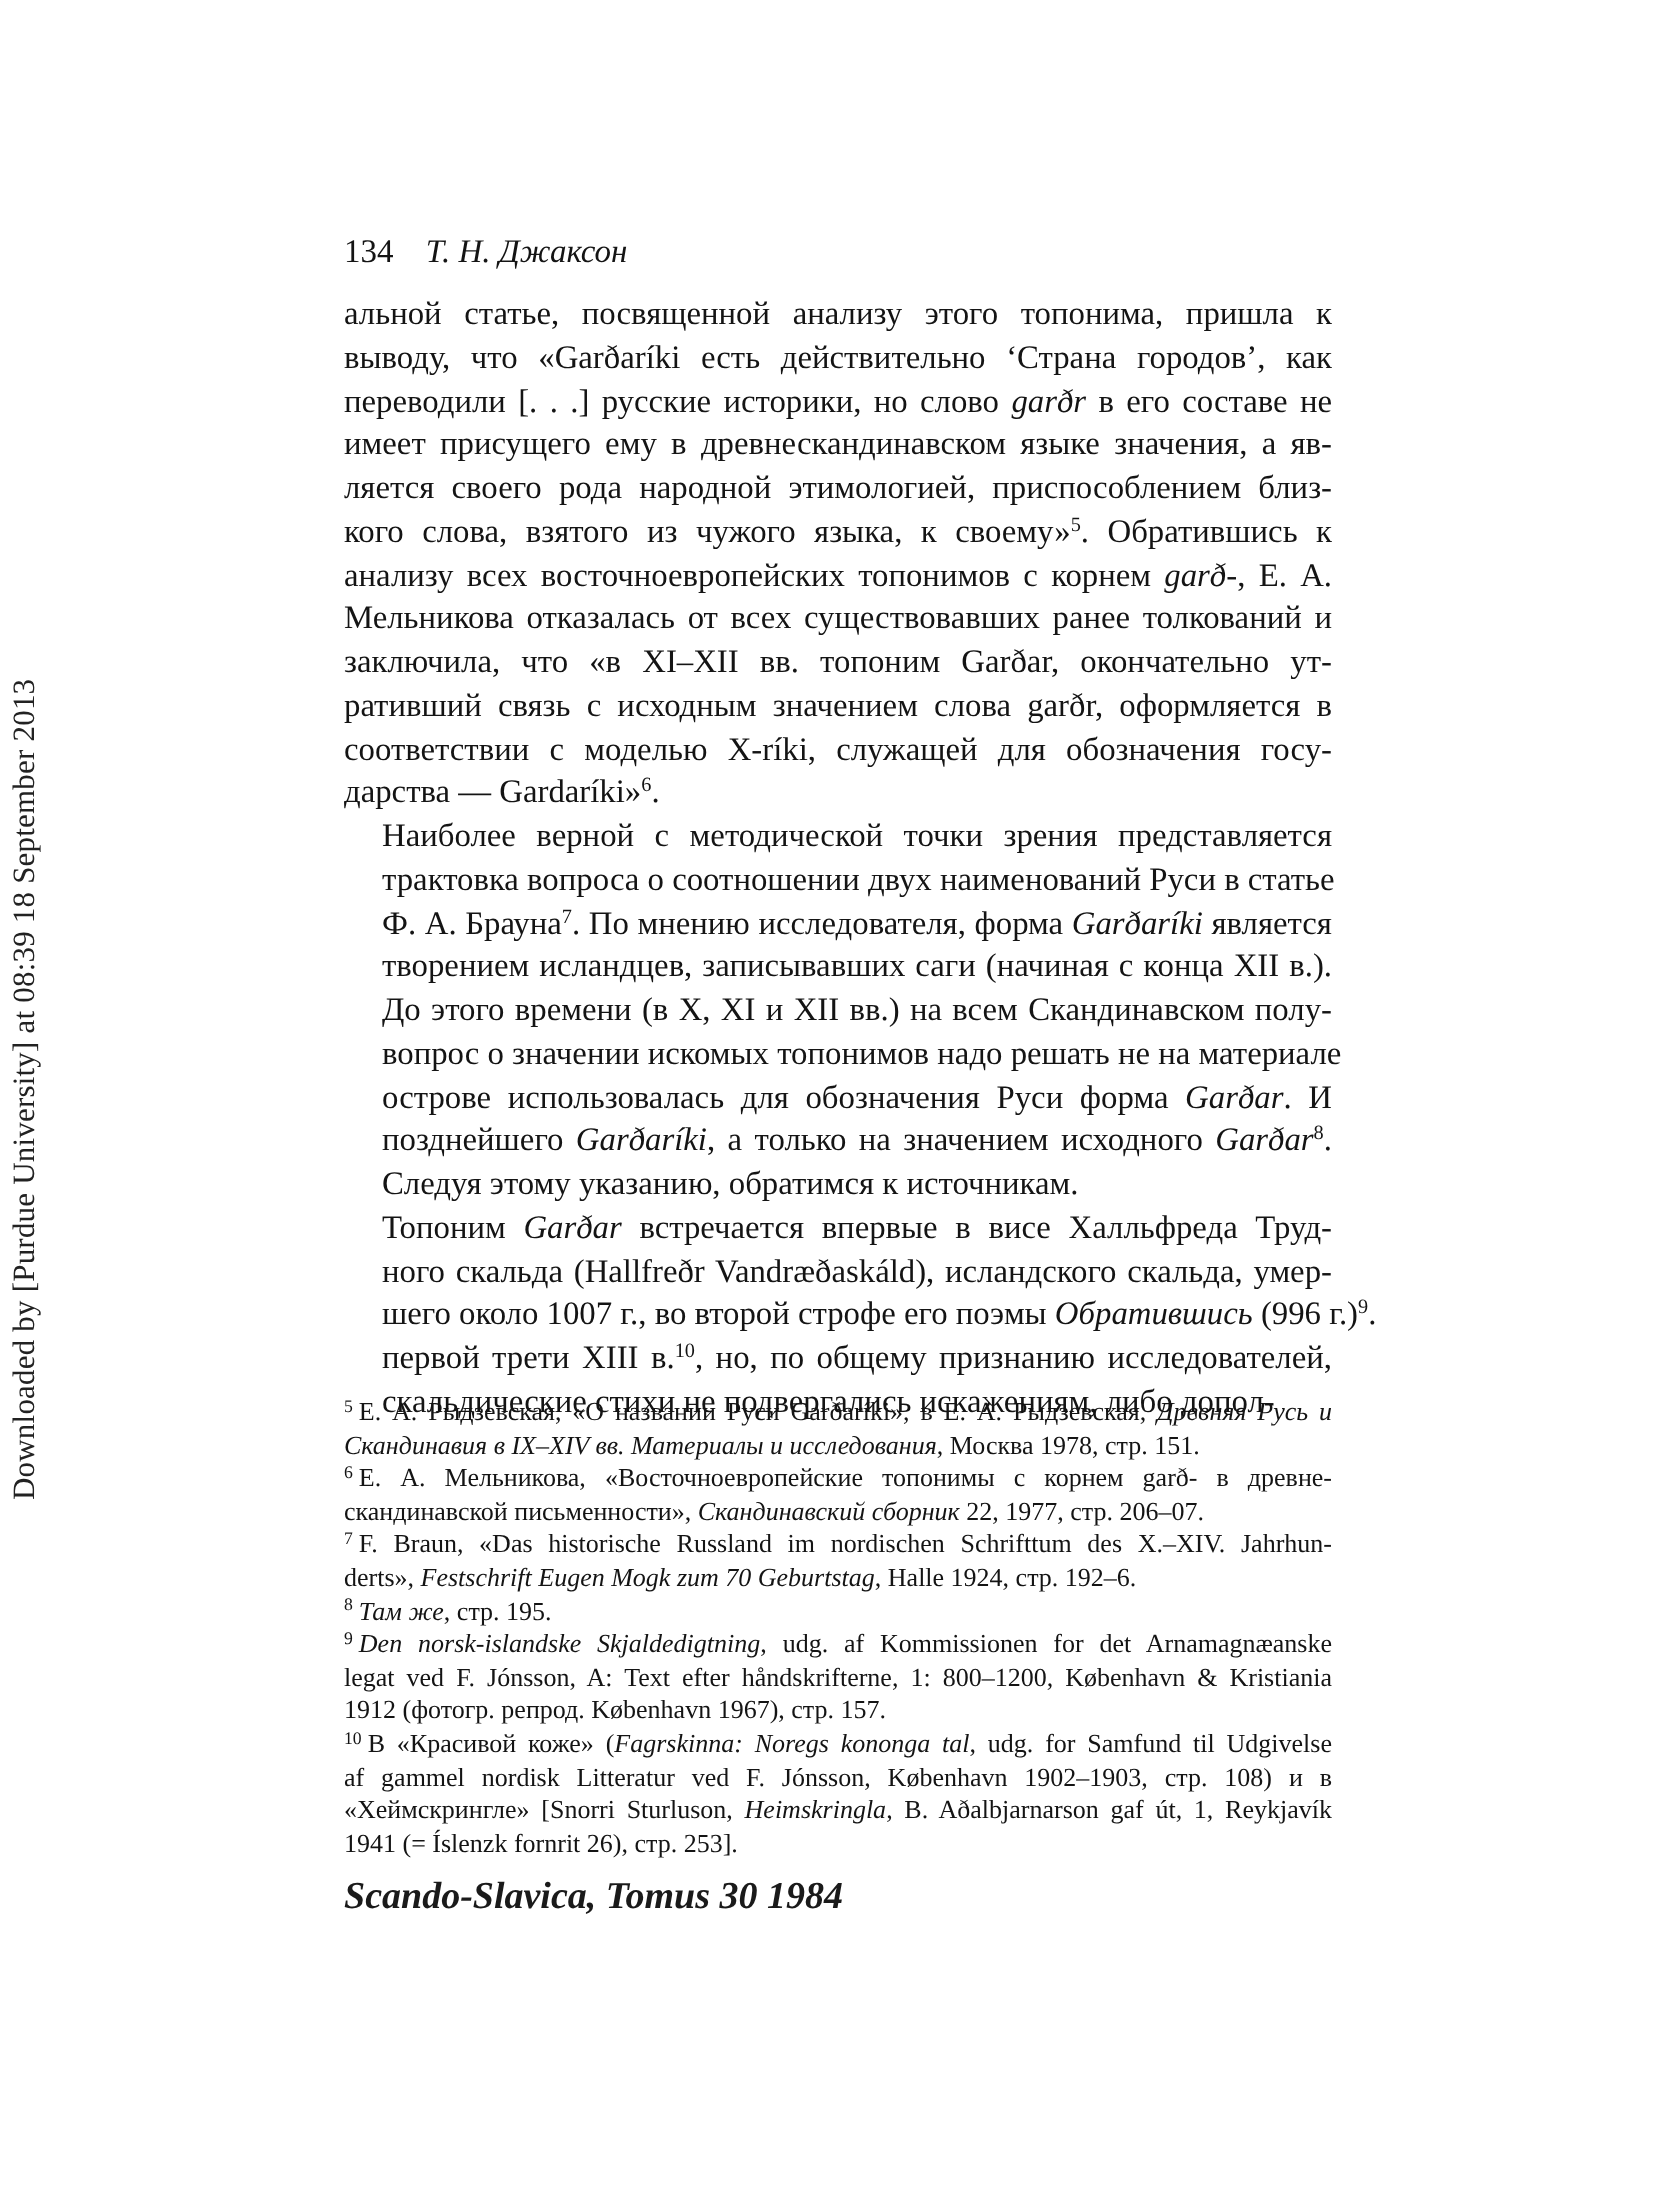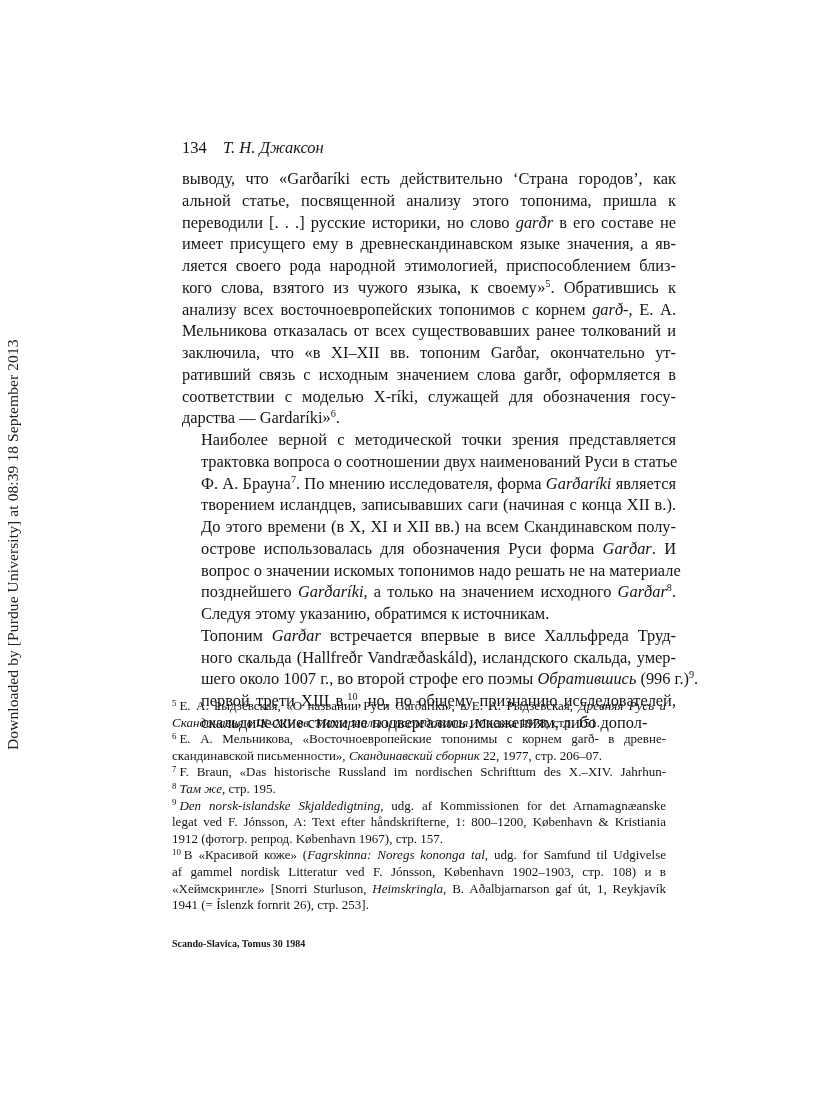--- a/index.html
+++ b/index.html
@@ -6,70 +6,70 @@
   body {
     width: 838px; height: 1103px; position: relative; overflow: hidden;
     font-family: "Liberation Serif", "DejaVu Serif", serif; color: #141414;
   }
   .watermark {
     position: absolute; left: 4px; top: 750px;
     transform-origin: 0 0; transform: rotate(-90deg);
     white-space: nowrap; font-size: 15.5px; color: #222;
     font-family: "Liberation Serif", serif; letter-spacing: 0.1px;
   }
-  .page { position: absolute; left: 172px; top: 138px; width: 494px; margin-left: 10px; }
+  .page { position: absolute; left: 172px; top: 116px; width: 494px; }
   .running-head { font-size: 16.5px; height: 22px; margin-bottom: 8px; white-space: nowrap; }
   .running-head .pno { margin-right: 12px; }
   .running-head .author { font-style: italic; }
   .body { font-size: 16.4px; line-height: 21.75px; }
   .para { margin: 0; text-align: justify; text-align-last: left; }
   .para.indent { text-indent: 19px; }
   .line { display: block; text-align: justify; text-align-last: justify; white-space: nowrap; }
   .line.last { text-align-last: left; }
   i, .it { }
   sup { font-size: 0.62em; line-height: 0; vertical-align: 0.55em; }
   .footnotes { position: absolute; left: 172px; top: 698px; width: 494px; font-size: 13px; line-height: 16.6px; }
   .fn-line { display: block; text-align: justify; text-align-last: justify; white-space: nowrap; }
   .fn-line.last { text-align-last: left; }
   .fn-num { font-size: 0.68em; vertical-align: 0.5em; line-height: 0; margin-right: 3px; }
-  .journal { position: absolute; left: 172px; top: 938px; font-size: 10px; font-weight: bold; color: #1a1a1a; }
+  .journal { position: absolute; left: 172px; top: 938px; font-size: 19px; font-style: italic; font-weight: bold; color: #1a1a1a; }
 </style>
 </head>
 <body>
 
 <div class="watermark">Downloaded by [Purdue University] at 08:39 18 September 2013</div>
 
 <div class="page">
   <div class="running-head">
     <span class="pno">134</span>
     <span class="author">Т. Н. Джаксон</span>
   </div>
   <div class="body" id="body-text">
       <div class="para">
+        <span class="line"><span>альной статье, посвященной анализу этого топонима, пришла к</span></span>
         <span class="line"><span>выводу, что «Garðaríki есть действительно ‘Страна городов’, как</span></span>
-        <span class="line"><span>альной статье, посвященной анализу этого топонима, пришла к</span></span>
         <span class="line"><span>переводили [. . .] русские историки, но слово </span><i>garðr</i><span> в его составе не</span></span>
         <span class="line"><span>имеет присущего ему в древнескандинавском языке значения, а яв-</span></span>
         <span class="line"><span>ляется своего рода народной этимологией, приспособлением близ-</span></span>
         <span class="line"><span>кого слова, взятого из чужого языка, к своему»</span><sup>5</sup><span>. Обратившись к</span></span>
         <span class="line"><span>анализу всех восточноевропейских топонимов с корнем </span><i>garð-</i><span>, Е. А.</span></span>
         <span class="line"><span>Мельникова отказалась от всех существовавших ранее толкований и</span></span>
         <span class="line"><span>заключила, что «в XI–XII вв. топоним Garðar, окончательно ут-</span></span>
         <span class="line"><span>ративший связь с исходным значением слова garðr, оформляется в</span></span>
         <span class="line"><span>соответствии с моделью X-ríki, служащей для обозначения госу-</span></span>
         <span class="line last"><span>дарства — Gardaríki»</span><sup>6</sup><span>.</span></span>
       </div>
       <div class="para indent">
         <span class="line" style="text-indent: 19px;"><span>Наиболее верной с методической точки зрения представляется</span></span>
         <span class="line"><span>трактовка вопроса о соотношении двух наименований Руси в статье</span></span>
         <span class="line"><span>Ф. А. Брауна</span><sup>7</sup><span>. По мнению исследователя, форма </span><i>Garðaríki</i><span> является</span></span>
         <span class="line"><span>творением исландцев, записывавших саги (начиная с конца XII в.).</span></span>
         <span class="line"><span>До этого времени (в X, XI и XII вв.) на всем Скандинавском полу-</span></span>
+        <span class="line"><span>вопрос о значении искомых топонимов надо решать не на материале</span></span>
         <span class="line"><span>острове использовалась для обозначения Руси форма </span><i>Garðar</i><span>. И</span></span>
-        <span class="line"><span>вопрос о значении искомых топонимов надо решать не на материале</span></span>
         <span class="line"><span>позднейшего </span><i>Garðaríki</i><span>, а только на значением исходного </span><i>Garðar</i><sup>8</sup><span>.</span></span>
         <span class="line last"><span>Следуя этому указанию, обратимся к источникам.</span></span>
       </div>
       <div class="para indent">
         <span class="line" style="text-indent: 19px;"><span>Топоним </span><i>Garðar</i><span> встречается впервые в висе Халльфреда Труд-</span></span>
         <span class="line"><span>ного скальда (Hallfreðr Vandræðaskáld), исландского скальда, умер-</span></span>
         <span class="line"><span>шего около 1007 г., во второй строфе его поэмы </span><i>Обратившись</i><span> (996 г.)</span><sup>9</sup><span>.</span></span>
         <span class="line"><span>первой трети XIII в.</span><sup>10</sup><span>, но, по общему признанию исследователей,</span></span>
         <span class="line last"><span>скальдические стихи не подвергались искажениям, либо допол-</span></span>
       </div>
@@ -80,20 +80,21 @@
     <div>
       <span class="fn-line"><span class="fn-num">5</span><span>Е. А. Рыдзевская, «О названии Руси Garðaríki», в Е. А. Рыдзевская, </span><i>Древняя Русь и</i></span>
       <span class="fn-line last"><i>Скандинавия в IX–XIV вв. Материалы и исследования</i><span>, Москва 1978, стр. 151.</span></span>
     </div>
     <div>
       <span class="fn-line"><span class="fn-num">6</span><span>Е. А. Мельникова, «Восточноевропейские топонимы с корнем garð- в древне-</span></span>
       <span class="fn-line last"><span>скандинавской письменности», </span><i>Скандинавский сборник</i><span> 22, 1977, стр. 206–07.</span></span>
     </div>
     <div>
       <span class="fn-line"><span class="fn-num">7</span><span>F. Braun, «Das historische Russland im nordischen Schrifttum des X.–XIV. Jahrhun-</span></span>
+      <span class="fn-line last"><span>derts», </span><i>Festschrift Eugen Mogk zum 70 Geburtstag</i><span>, Halle 1924, стр. 192–6.</span></span>
     </div>
     <div>
       <span class="fn-line last"><span class="fn-num">8</span><i>Там же</i><span>, стр. 195.</span></span>
     </div>
     <div>
       <span class="fn-line"><span class="fn-num">9</span><i>Den norsk-islandske Skjaldedigtning</i><span>, udg. af Kommissionen for det Arnamagnæanske</span></span>
       <span class="fn-line"><span>legat ved F. Jónsson, A: Text efter håndskrifterne, 1: 800–1200, København &amp; Kristiania</span></span>
       <span class="fn-line last"><span>1912 (фотогр. репрод. København 1967), стр. 157.</span></span>
     </div>
     <div>

